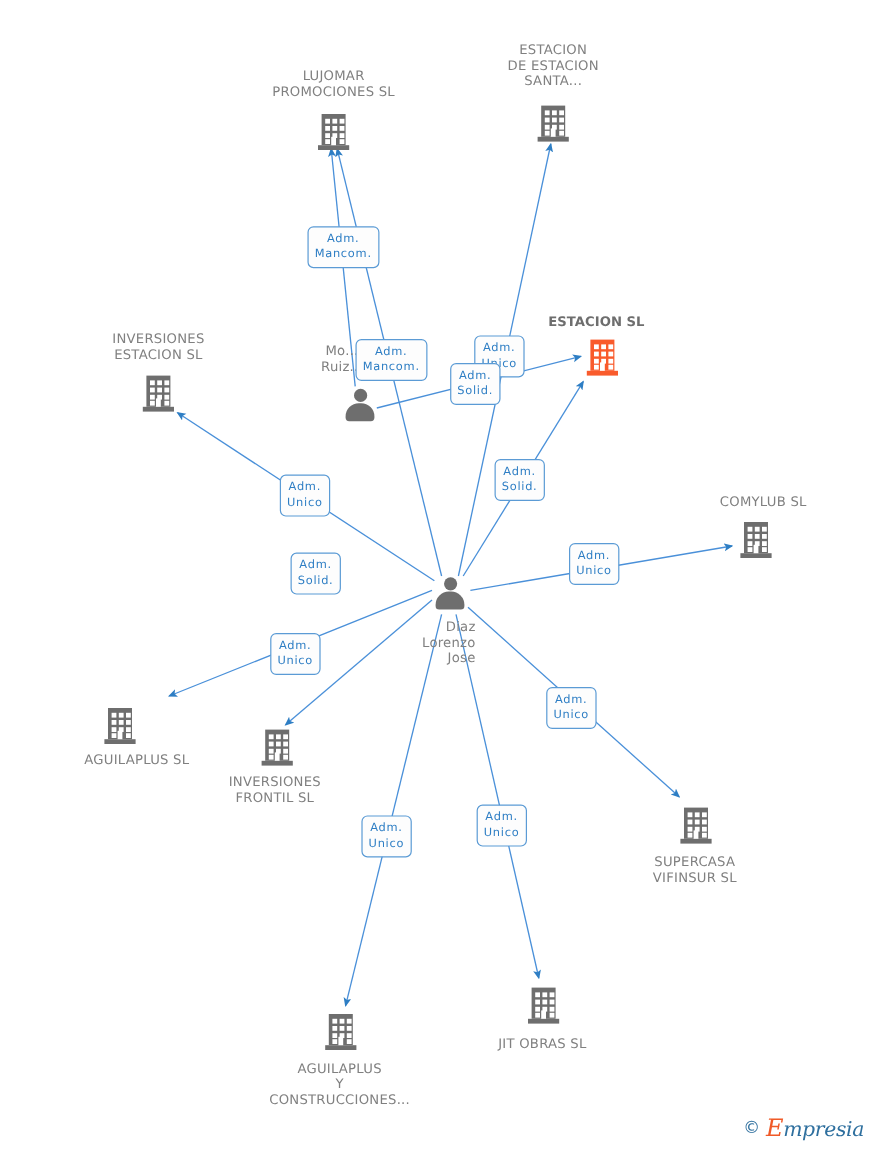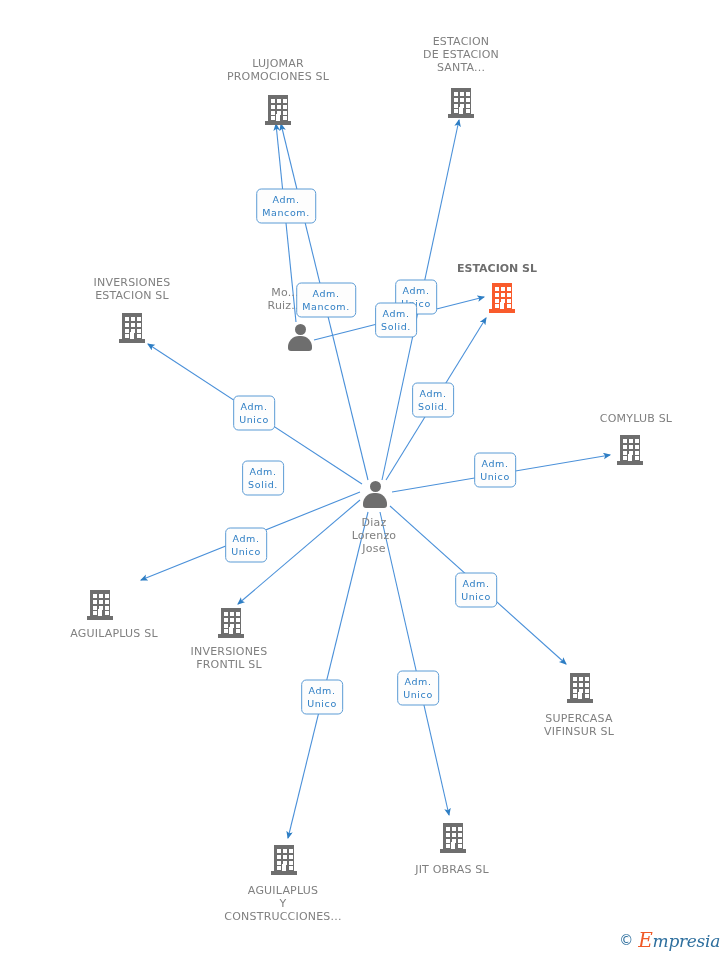--- a/index.html
+++ b/index.html
@@ -401,21 +401,21 @@
       <div class="node-label" style="left: 285px; top: 286px;">
         <div>Mo...</div>
         <div>Ruiz...</div>
       </div>
       <div class="node-icon" style="left: 375px; top: 495px;">
         <div class="person">
           <i class="head"></i>
           <i class="torso"></i>
         </div>
       </div>
-      <div class="node-label" style="left: 374px; top: 516px;">
+      <div class="node-label" style="left: 374px; top: 516px; text-align: right;">
         <div>Diaz</div>
         <div>Lorenzo</div>
         <div>Jose</div>
       </div>
     </div>
   <div id="labels-layer">
       <div class="edge-label" style="left: 286px; top: 206px;">
         <span>Adm.</span>
         <span>Mancom.</span>
       </div>

